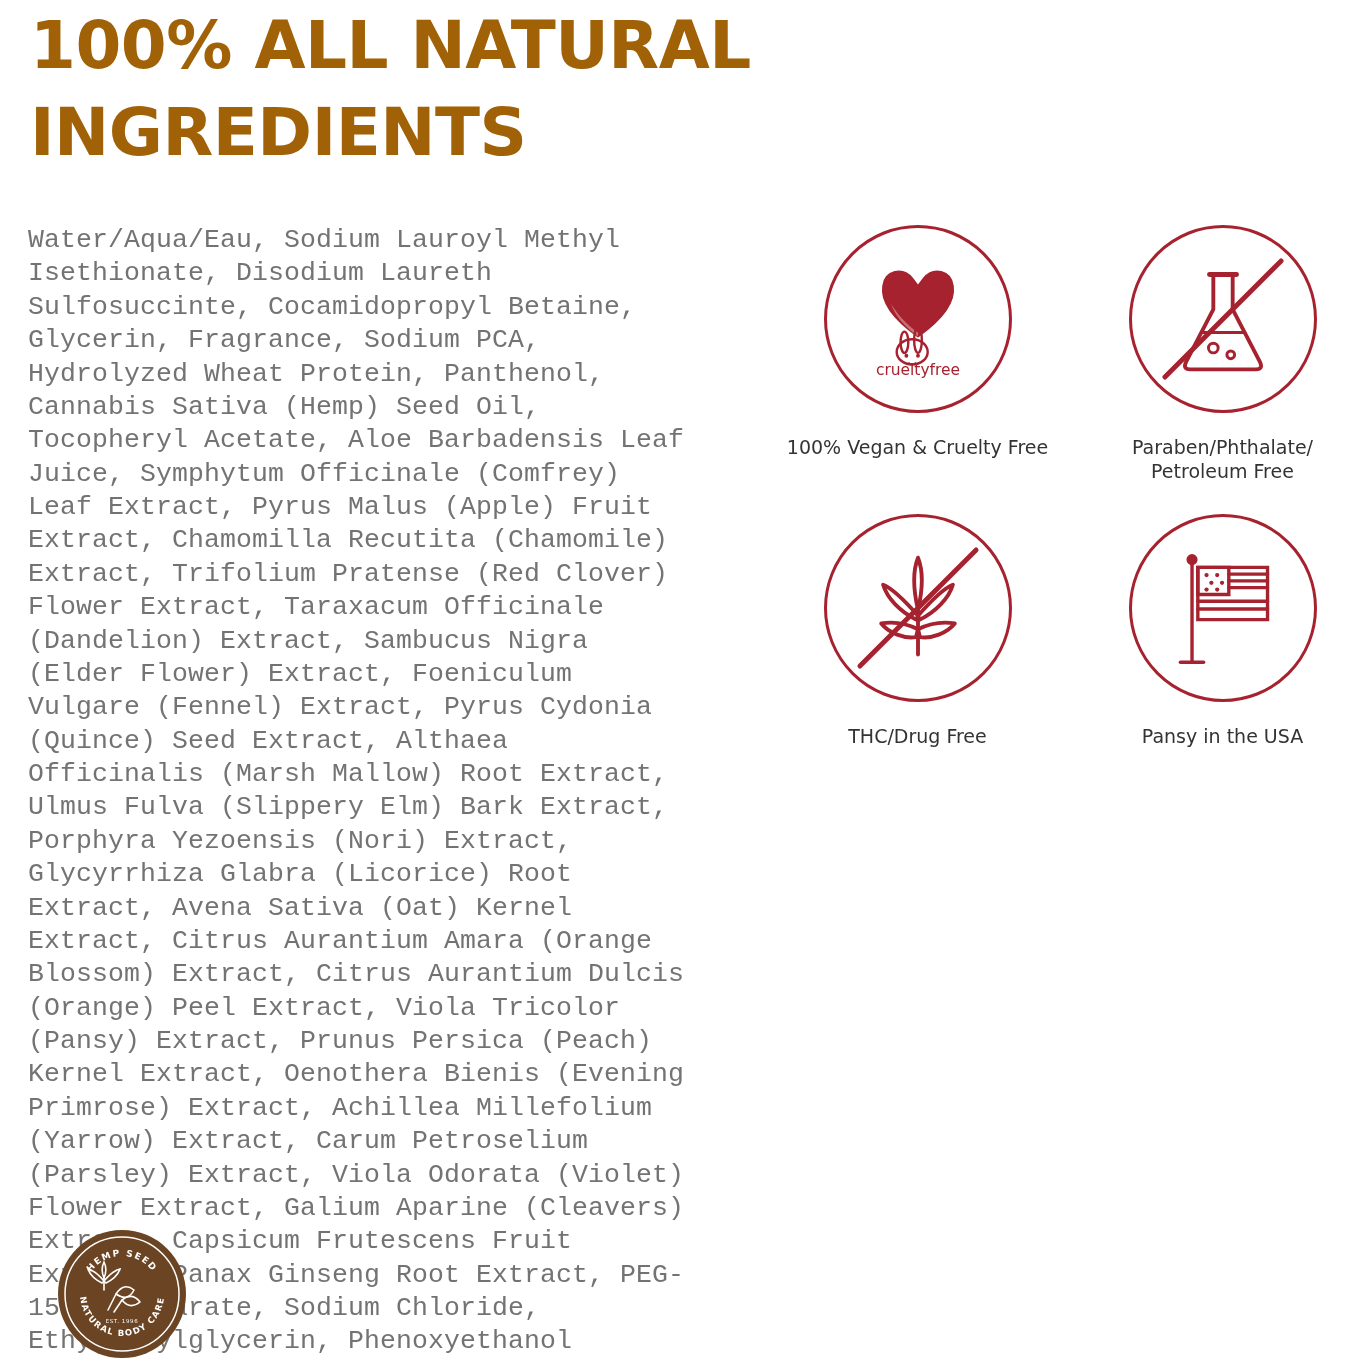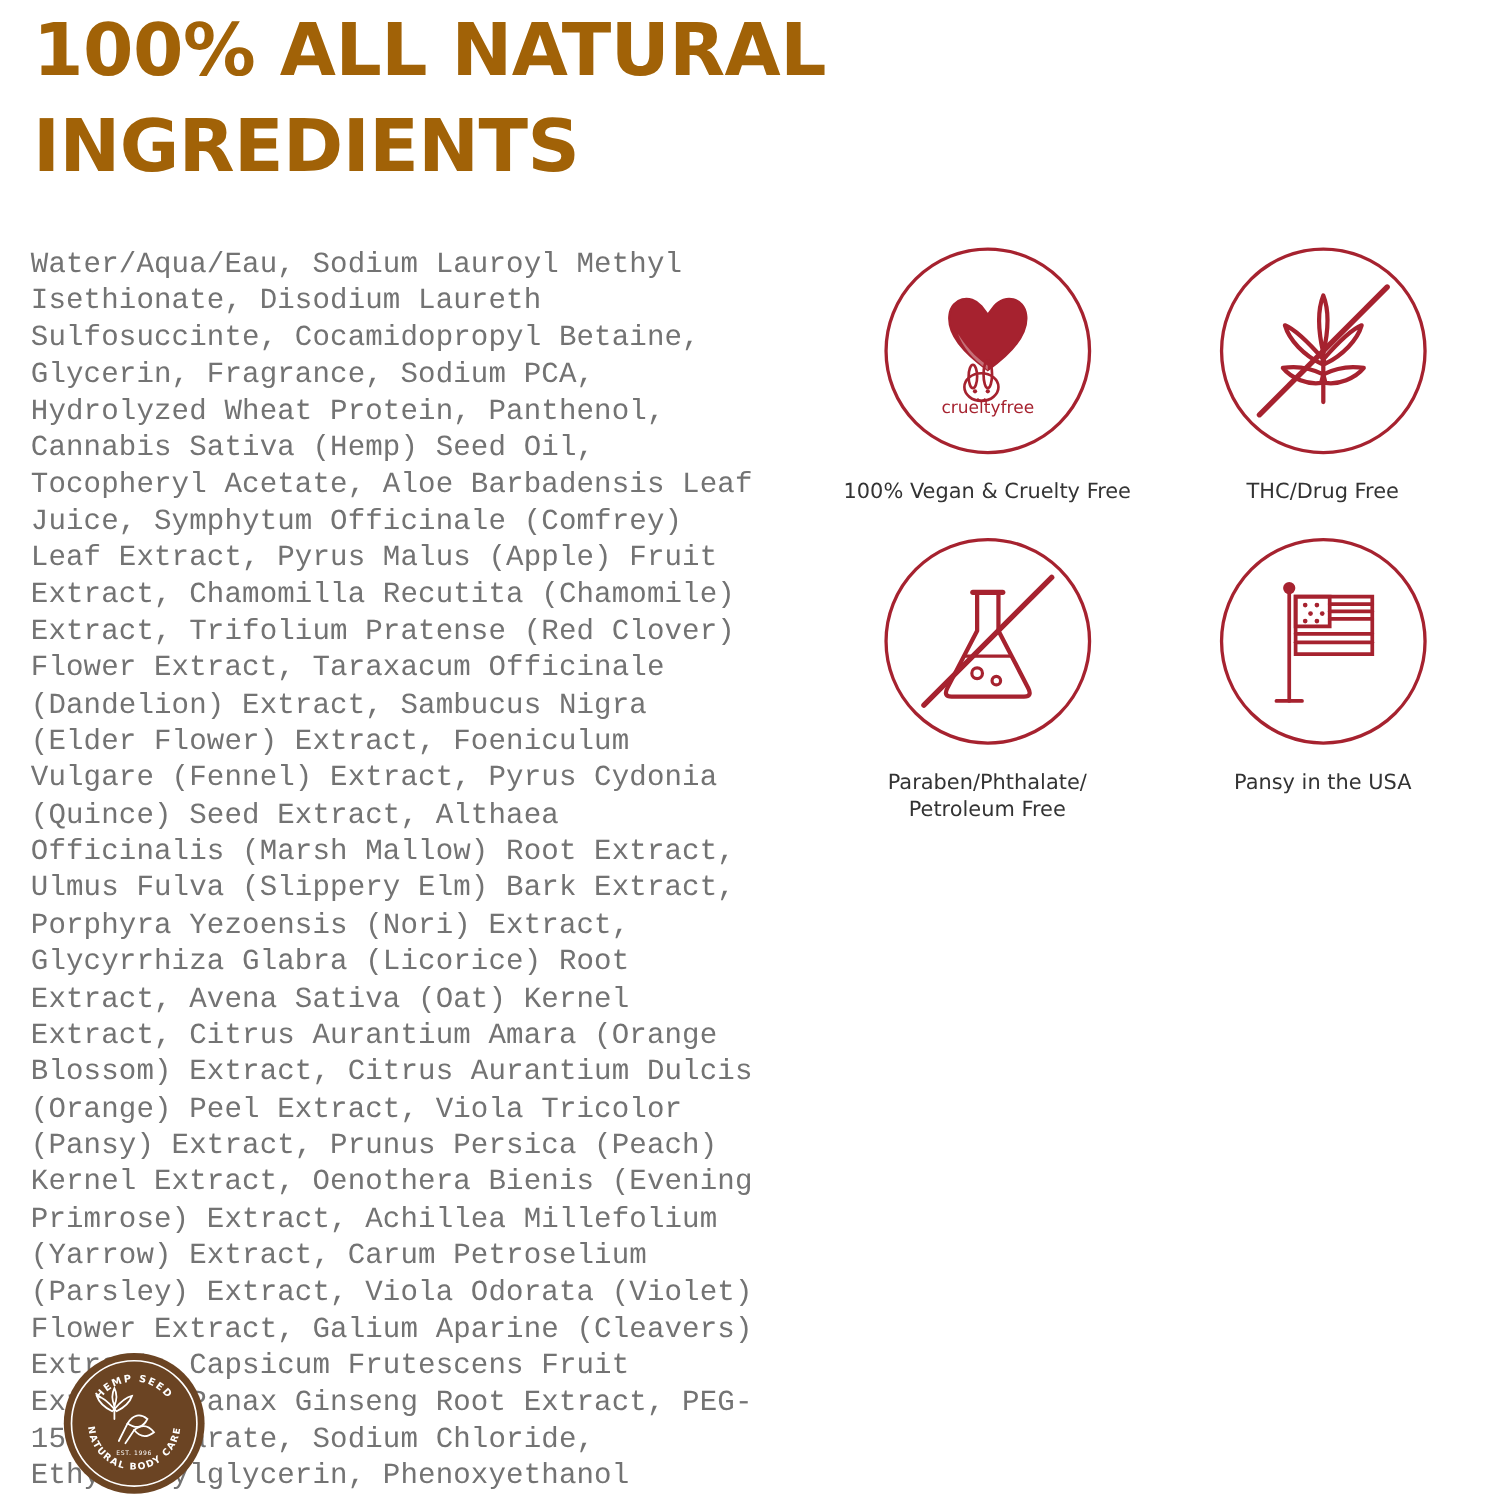--- a/index.html
+++ b/index.html
@@ -41,21 +41,21 @@
     width: 672px;
     color: #737373;
     font-size: 26.5px;
     line-height: 1.26;
     letter-spacing: 0.1px;
     text-align: left;
     font-family: Liberation Mono, monospace;
   }
   .badges {
     position: absolute;
-    left: 760px;
+    left: 780px;
     top: 225px;
     width: 580px;
     display: grid;
     grid-template-columns: 1fr 1fr;
     grid-template-rows: auto auto;
     column-gap: 24px;
     row-gap: 30px;
     gap: 30px;
   }
   .badge {
@@ -119,46 +119,46 @@
           <path d="M84 139 q4 4 8 0" fill="none" stroke="#a6222f" stroke-width="2"></path>
           <text x="94" y="152" text-anchor="middle" font-family="DejaVu Sans, sans-serif" font-size="16" fill="#a6222f">crueltyfree</text>
         </svg>
       </div>
       <div class="badge-label">100% Vegan &amp; Cruelty Free</div>
     </div>
 
     <div class="badge">
       <div class="badge-circle">
         <svg viewBox="0 0 188 188" xmlns="http://www.w3.org/2000/svg">
+          <path d="M84 48 L104 48 L104 84 L132 138 Q136 146 128 146 L60 146 Q52 146 56 138 L84 84 Z" fill="none" stroke="#a6222f" stroke-width="4" stroke-linejoin="round"></path>
+          <line x1="80" y1="48" x2="108" y2="48" stroke="#a6222f" stroke-width="5" stroke-linecap="round"></line>
+          <line x1="72" y1="108" x2="116" y2="108" stroke="#a6222f" stroke-width="3"></line>
+          <circle cx="84" cy="124" r="5" fill="none" stroke="#a6222f" stroke-width="3"></circle>
+          <circle cx="102" cy="131" r="4" fill="none" stroke="#a6222f" stroke-width="3"></circle>
+          <line x1="34" y1="154" x2="154" y2="34" stroke="#a6222f" stroke-width="5" stroke-linecap="round"></line>
+        </svg>
+      </div>
+      <div class="badge-label">Paraben/Phthalate/ Petroleum Free</div>
+    </div>
+
+    <div class="badge">
+      <div class="badge-circle">
+        <svg viewBox="0 0 188 188" xmlns="http://www.w3.org/2000/svg">
           <g fill="none" stroke="#a6222f" stroke-width="4" stroke-linecap="round" stroke-linejoin="round">
             <path d="M94 142 L94 92"></path>
             <path d="M94 96 C 88 70, 90 52, 94 42 C 98 52, 100 70, 94 96 Z"></path>
             <path d="M94 102 C 80 86, 68 74, 58 70 C 62 84, 76 98, 92 106 Z"></path>
             <path d="M94 102 C 108 86, 120 74, 130 70 C 126 84, 112 98, 96 106 Z"></path>
             <path d="M94 116 C 82 110, 68 108, 56 110 C 64 120, 80 126, 92 124 Z"></path>
             <path d="M94 116 C 106 110, 120 108, 132 110 C 124 120, 108 126, 96 124 Z"></path>
           </g>
           <line x1="34" y1="154" x2="154" y2="34" stroke="#a6222f" stroke-width="5" stroke-linecap="round"></line>
         </svg>
       </div>
       <div class="badge-label">THC/Drug Free</div>
-    </div>
-
-    <div class="badge">
-      <div class="badge-circle">
-        <svg viewBox="0 0 188 188" xmlns="http://www.w3.org/2000/svg">
-          <path d="M84 48 L104 48 L104 84 L132 138 Q136 146 128 146 L60 146 Q52 146 56 138 L84 84 Z" fill="none" stroke="#a6222f" stroke-width="4" stroke-linejoin="round"></path>
-          <line x1="80" y1="48" x2="108" y2="48" stroke="#a6222f" stroke-width="5" stroke-linecap="round"></line>
-          <line x1="72" y1="108" x2="116" y2="108" stroke="#a6222f" stroke-width="3"></line>
-          <circle cx="84" cy="124" r="5" fill="none" stroke="#a6222f" stroke-width="3"></circle>
-          <circle cx="102" cy="131" r="4" fill="none" stroke="#a6222f" stroke-width="3"></circle>
-          <line x1="34" y1="154" x2="154" y2="34" stroke="#a6222f" stroke-width="5" stroke-linecap="round"></line>
-        </svg>
-      </div>
-      <div class="badge-label">Paraben/Phthalate/ Petroleum Free</div>
     </div>
 
     <div class="badge">
       <div class="badge-circle">
         <svg viewBox="0 0 188 188" xmlns="http://www.w3.org/2000/svg">
           <g stroke="#a6222f" fill="none" stroke-width="3.5" stroke-linecap="round">
             <line x1="62" y1="44" x2="62" y2="150"></line>
             <line x1="50" y1="150" x2="74" y2="150"></line>
             <circle cx="62" cy="44" r="4" fill="#a6222f"></circle>
             <path d="M68 52 L140 52 L140 106 L68 106 Z"></path>

